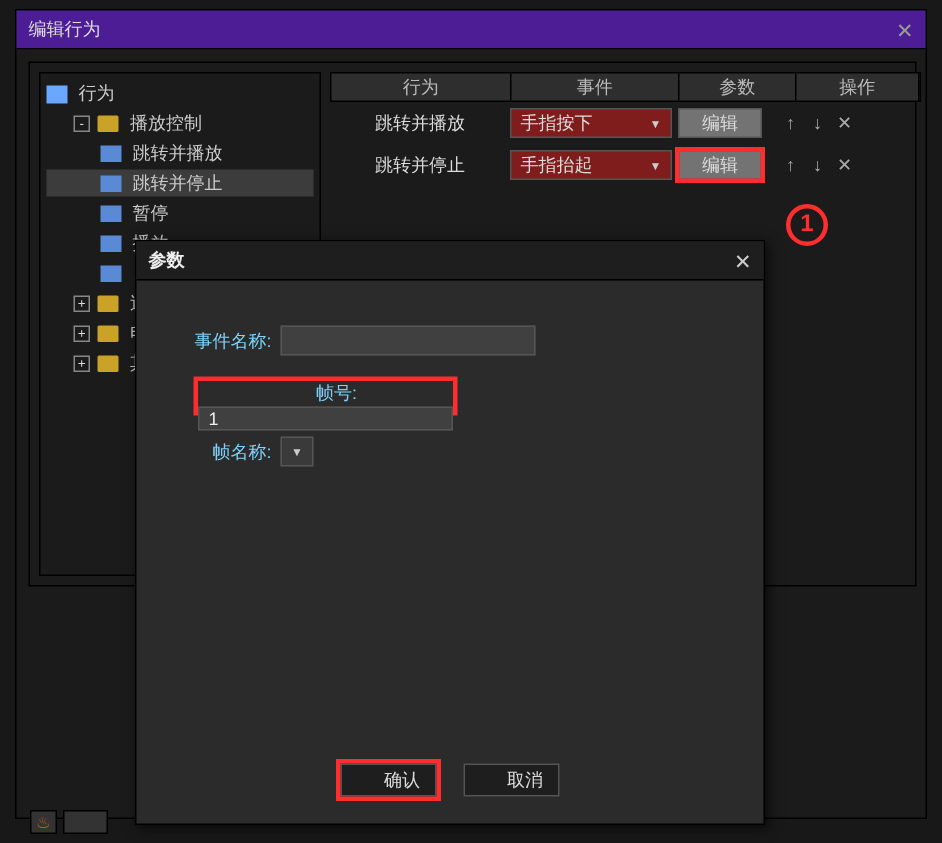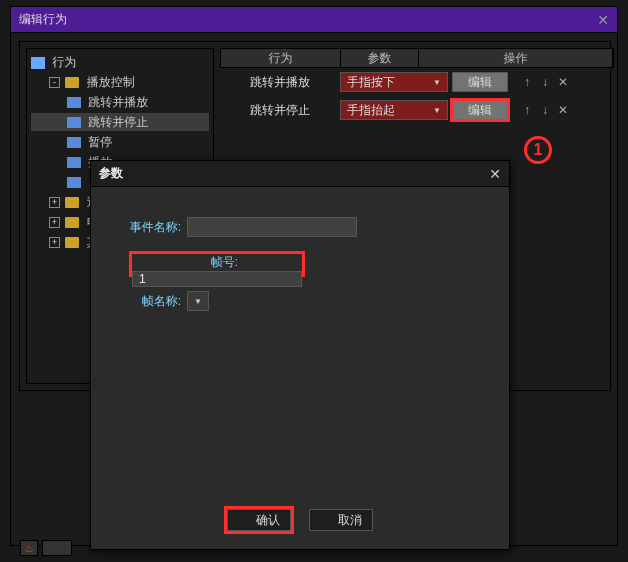--- a/index.html
+++ b/index.html
@@ -194,20 +194,21 @@
       <div class="tree-node indent1">
         <span class="exp">+</span>
         <span class="folder"></span>
         <span>其它</span>
       </div>
     </div>
 
     <div class="table-pane">
       <div class="table-header">
         <div class="th c1">行为</div>
+        <div class="th c2">事件</div>
         <div class="th c3">参数</div>
         <div class="th c4">操作</div>
       </div>
 
       <div class="trow">
         <div class="cell-text">跳转并播放</div>
         <div class="dropdown">
           <span class="dd-label">手指按下</span>
           <span class="dd-arrow">▼</span>
         </div>

